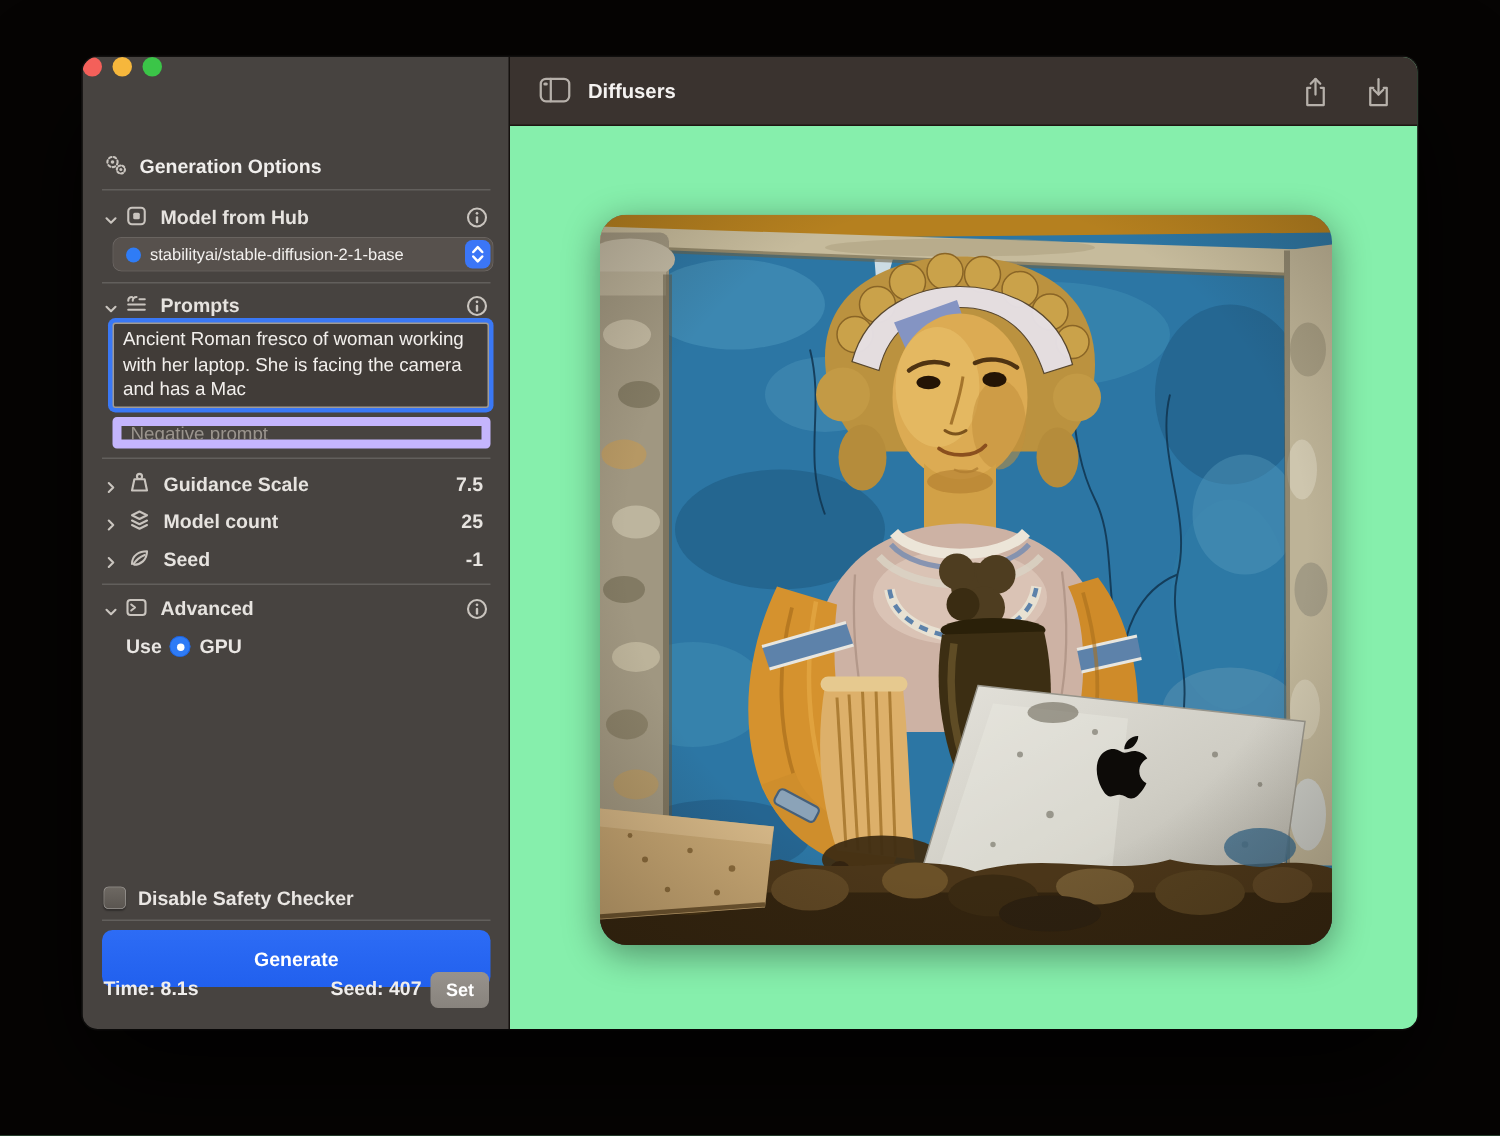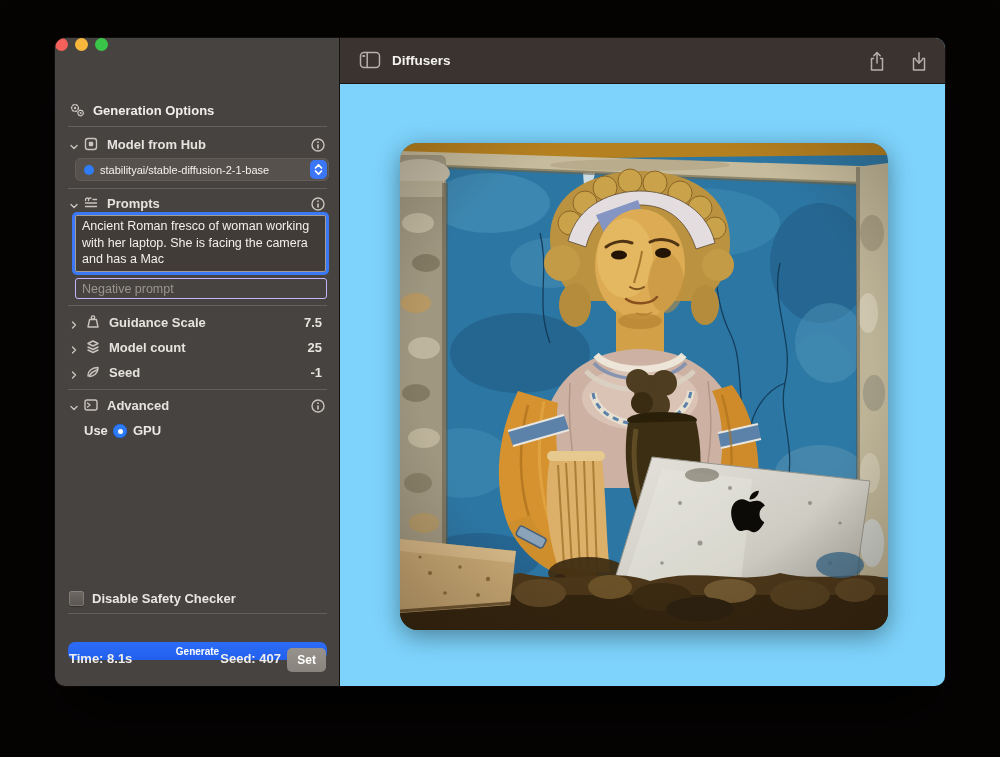--- a/index.html
+++ b/index.html
@@ -28,46 +28,46 @@
   .dd-dot { width:10px; height:10px; border-radius:50%; background:#2f7cf6; margin:0 6px 0 9px; flex:none; }
   .dd-text { font-size:11px; color:#f3f1ef; white-space:nowrap; overflow:hidden; flex:1; }
   .dd-stepper { width:17px; height:19px; margin-right:2px; border-radius:5px; background:#3b76f7;
                 display:flex; align-items:center; justify-content:center; flex:none; }
   .prompt-box { position:absolute; top:177px; left:20px; width:251px; height:57px;
                 background:#413c38; border:1px solid #a19b94; border-radius:2px;
                 box-shadow:0 0 0 3px #3a78f5; color:#f2efec; font-size:12.5px;
                 font-family:"Liberation Sans",sans-serif; line-height:16.5px;
                 padding:2px 6px; resize:none; outline:none; }
   .neg-input { position:absolute; top:240px; left:20px; width:252px; height:21px;
-               background:transparent; border:1px solid #c4b5fd; border-radius:3px;
+               background:transparent; border:6px solid #c4b5fd; border-radius:3px;
                font-size:12.5px; font-family:"Liberation Sans",sans-serif;
                color:#f2efec; padding:0 6px; outline:none; }
   .neg-input::placeholder { color:#9a948d; }
   .use-label { position:absolute; left:29px; font-size:13px; font-weight:600; }
   .radio { position:absolute; left:58px; width:14px; height:14px; border-radius:50%;
            background:radial-gradient(circle at 50% 35%, #9b968f, #767069); 
            box-shadow:inset 0 0 0 0.5px rgba(0,0,0,.35); }
   .radio.on { background:#2e7bf6; box-shadow:inset 0 0 0 0.5px #1b5ed8; }
   .radio.on::after { content:""; position:absolute; left:4.5px; top:4.5px; width:5px; height:5px;
                      border-radius:50%; background:#fff; }
   .radio-lbl { position:absolute; left:78px; font-size:13px; font-weight:600; }
   .checkbox { position:absolute; left:14px; width:15px; height:15px; border-radius:3.5px;
               background:linear-gradient(#6e6963,#5a5550); box-shadow:inset 0 0 0 0.5px rgba(255,255,255,.35), 0 1px 1px rgba(0,0,0,.3); }
   .cb-lbl { position:absolute; left:37px; font-size:13px; font-weight:600; }
-  .generate { position:absolute; top:604px; left:13px; width:259px; height:18px;
+  .generate { position:absolute; top:582px; left:13px; width:259px; height:38px;
               background:linear-gradient(#2d6cf5,#2160ee); border:none; border-radius:7px;
-              color:#fff; font-size:10px; font-weight:700; font-family:"Liberation Sans",sans-serif;
+              color:#fff; font-size:13px; font-weight:700; font-family:"Liberation Sans",sans-serif;
               cursor:pointer; }
   .status-time { position:absolute; left:14px; top:613px; font-size:13px; font-weight:700; color:#f0eeec; }
   .status-seed { position:absolute; right:58px; top:613px; font-size:13px; font-weight:700; color:#f0eeec; }
   .set-btn { position:absolute; right:13px; top:610px; height:24px; padding:0 10px;
              background:linear-gradient(#97928c,#88837d); border:none; border-radius:5px;
              color:#fff; font-size:12px; font-weight:700; font-family:"Liberation Sans",sans-serif; cursor:pointer; }
   
-  .main { position:relative; flex:1; background:#7dd3fc;padding-left:46px; }
+  .main { position:relative; flex:1; background:#86efac;padding-left:46px; }
   .titlebar { position:absolute; top:0; left:0; right:0; height:46px; background:#3a332f;
               border-bottom:1px solid #1d1712; display:flex; align-items:center; }
   .tb-title { position:absolute; left:52px; font-size:13.5px; font-weight:700; color:#f4f2f0; }
   .tb-icon { position:absolute; top:13px; cursor:pointer; }
   .canvas-img { position:absolute; left:60px; top:105px; width:488px; height:487px;
                 border-radius:18px; overflow:hidden; box-shadow:0 6px 24px rgba(0,0,0,.4); }
   svg { display:block; }
   .stroke-ic { stroke:#c9c4be; stroke-width:1.4; fill:none; stroke-linecap:round; stroke-linejoin:round; }
   .stroke-tb { stroke:#b6b0aa; stroke-width:1.5; fill:none; stroke-linecap:round; stroke-linejoin:round; }
 </style>

